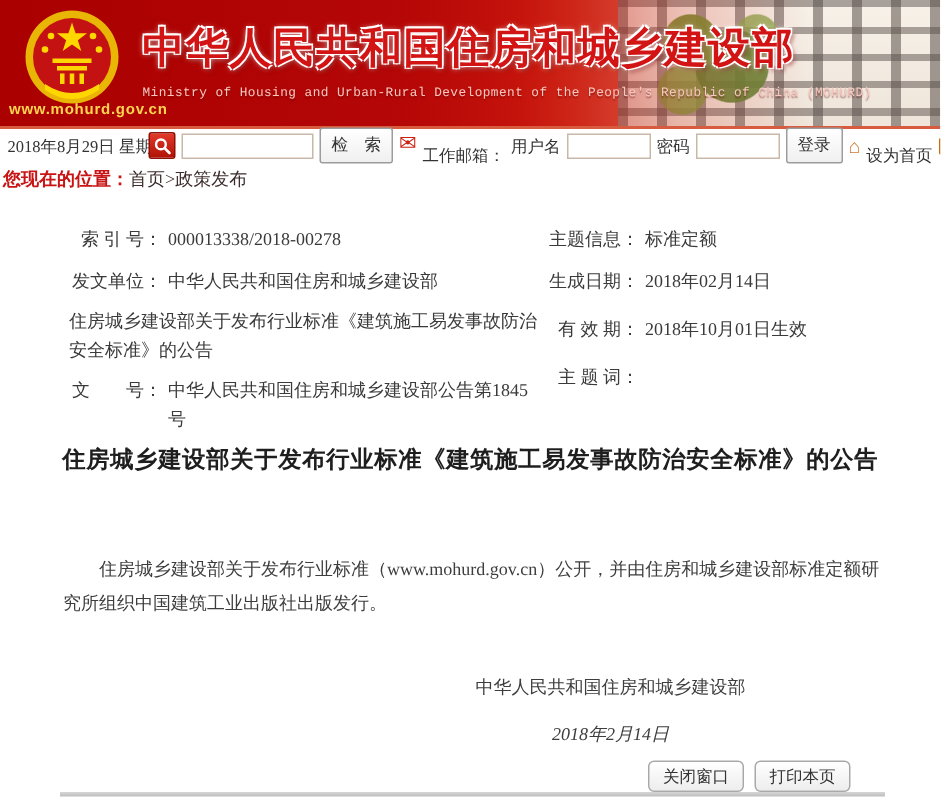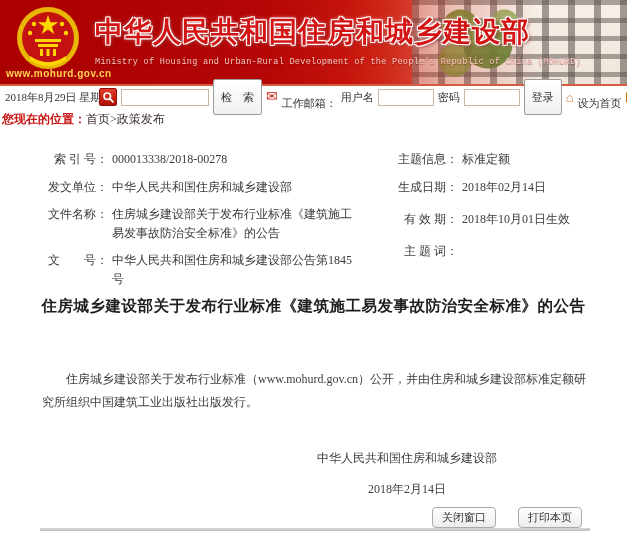--- a/index.html
+++ b/index.html
@@ -35,52 +35,52 @@
   
   .toolbar { position:absolute; top:84px; left:0; width:627px; height:24px; background:#fff;
     border-top:2px solid #d75b3f; display:flex; align-items:center; padding:0 5px; gap:4px;
     font-size:11px; color:#333; white-space:nowrap; }
   .tb-date { width:90px; flex:0 0 auto; }
   .search-box-icon { flex:0 0 auto; width:18px; height:18px; border-radius:2px;
     background:linear-gradient(#e23a2a,#b01205); border:1px solid #8f0f05;
     display:flex; align-items:center; justify-content:center; }
   .tb-input { flex:0 0 auto; height:17px; border:1px solid #c9b8a8; background:#fff; font-size:11px; padding:0 3px; }
   .w-search { width:88px; } .w-user { width:56px; } .w-pass { width:56px; }
-  .tb-btn { flex:0 0 auto; height:36px; font-size:11px; line-height:15px; padding:0 7px; background:linear-gradient(#fff,#f0f0f0);
+  .tb-btn { flex:0 0 auto; height:24px; font-size:11px; line-height:15px; padding:0 7px; background:linear-gradient(#fff,#f0f0f0);
     border:1px solid #9c9c9c; border-radius:2px; color:#333; cursor:pointer; font-family:inherit; }
   .mail-icon { color:#cc2212; font-size:14px; line-height:14px; }
   .home-icon { color:#d07a35; font-size:13px; line-height:13px; }
   .book-icon { display:inline-block; width:11px; height:11px; background:linear-gradient(#f6a93c,#e07f14); border:1px solid #c96d0c; border-radius:2px; position:relative; }
   .book-icon::after { content:""; position:absolute; left:3px; top:2px; width:1px; height:7px; background:#fff; }
   .tb-link { color:#333;margin-top:13px; }
 
   
   .breadcrumb { position:absolute; top:111px; left:2px; font-size:12px; }
   .bc-label { color:#c81414; font-weight:bold; }
   .bc-path { color:#3c2c2c; }
 
   
   .meta { position:absolute; top:150px; left:42px; width:560px; display:flex; font-size:12px; color:#3a3a3a;font-family:Liberation Serif, serif; }
   .meta-col-left { width:318px; flex:0 0 auto; }
-  .meta-col-right { flex:1;margin-left:32px; }
+  .meta-col-right { flex:1; }
   .meta-row { display:flex; margin-bottom:9px; line-height:1.55; }
   .meta-label { flex:0 0 66px; text-align:right; color:#3a3a3a; }
   .meta-value { flex:1; padding-left:4px; }
   .mr-gap1 { margin-top:14px;align-items:center; } .mr-gap2 { margin-top:13px; }
 
   
   .doc-title { position:absolute; top:296px; left:30px; width:567px; text-align:center;
     font-size:15.5px; font-weight:bold; color:#1e1e1e; letter-spacing:.5px; }
   .doc-body { position:absolute; top:368px; left:42px; width:545px; font-size:12px; color:#3d3d3d; line-height:1.95; }
   .doc-body p { text-indent:2em; margin-bottom:8px; }
   .signature { position:absolute; top:450px; right:70px; width:300px; text-align:center; font-size:12px; color:#3d3d3d; }
-  .sign-date { margin-top:14px; }
-
-  
-  .actions { position:absolute; top:507px; left:432px; display:flex; gap:22px; }
+  .sign-date { margin-top:14px;font-style:italic; }
+
+  
+  .actions { position:absolute; top:507px; left:432px; display:flex; gap:7px; }
   .action-btn { font-size:11px; padding:2px 9px; border:1px solid #a9a9a9; border-radius:4px;
     background:linear-gradient(#ffffff,#ededed); color:#333; cursor:pointer; font-family:inherit; }
   .footer-line { position:absolute; top:528px; left:40px; width:550px; height:3px;
     background:linear-gradient(#d6d6d6,#bdbdbd); }
 </style>
 </head>
 <body>
 
 <div class="page">
 
@@ -143,21 +143,20 @@
     <div class="meta-col-left">
       <div class="meta-row">
         <span class="meta-label">索 引 号：</span>
         <span class="meta-value">000013338/2018-00278</span>
       </div>
       <div class="meta-row">
         <span class="meta-label">发文单位：</span>
         <span class="meta-value">中华人民共和国住房和城乡建设部</span>
       </div>
       <div class="meta-row">
-        <span class="meta-label">文件名称：</span>
         <span class="meta-value">住房城乡建设部关于发布行业标准《建筑施工易发事故防治安全标准》的公告</span>
       </div>
       <div class="meta-row">
         <span class="meta-label">文　　号：</span>
         <span class="meta-value">中华人民共和国住房和城乡建设部公告第1845号</span>
       </div>
     </div>
     <div class="meta-col-right">
       <div class="meta-row">
         <span class="meta-label">主题信息：</span>

